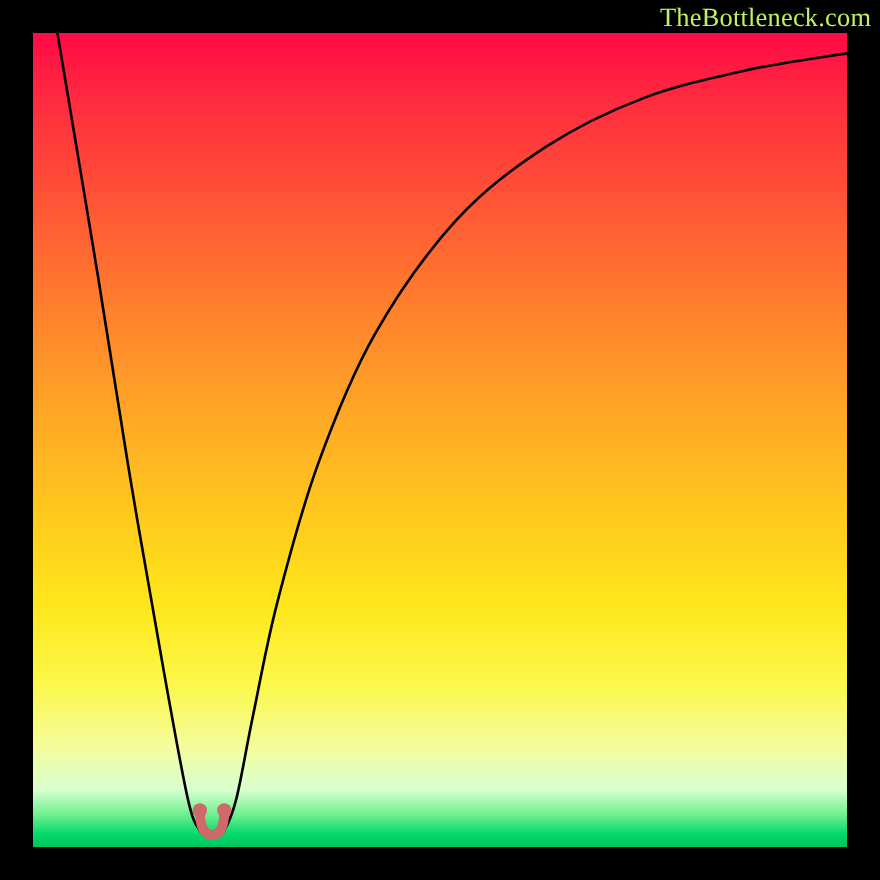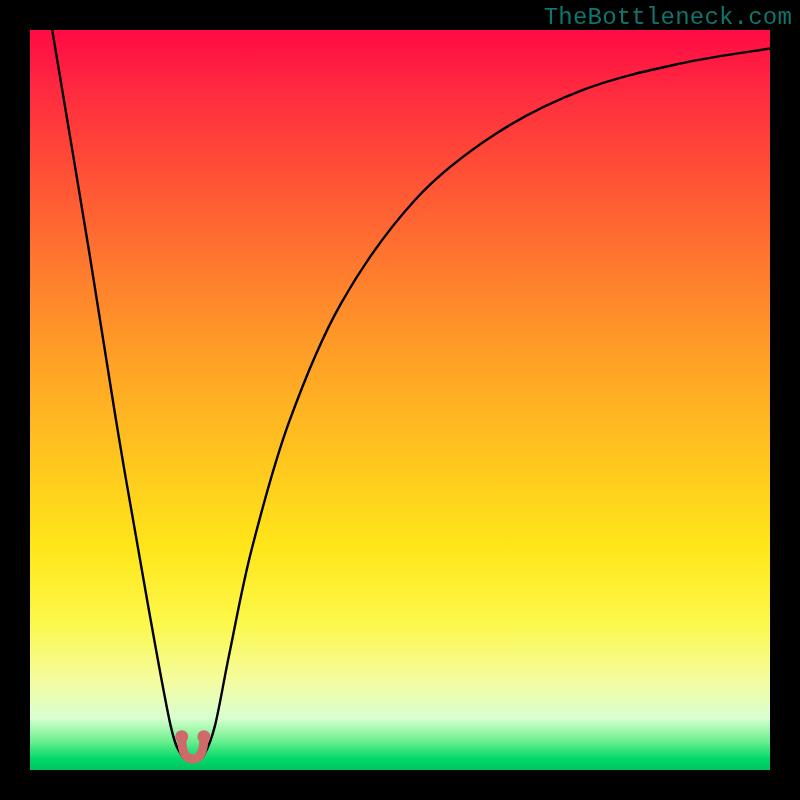--- a/index.html
+++ b/index.html
@@ -37,23 +37,23 @@
       #d8ffd0 93%,
       #70f090 96%,
       #00d86a 98.5%,
       #00c45e 100%
     );
   }
   .watermark {
     position: absolute;
     right: 8px;
     top: 4px;
-    font-family: Liberation Mono, monospace;
+    font-family: Liberation Serif, serif;
     font-size: 24px;
-    color: #0f766e;
+    color: #bef264;
     letter-spacing: 0.2px;
     user-select: none;
   }
   svg.curve {
     position: absolute;
     left: 0;
     top: 0;
     width: 740px;
     height: 740px;
     overflow: visible;

